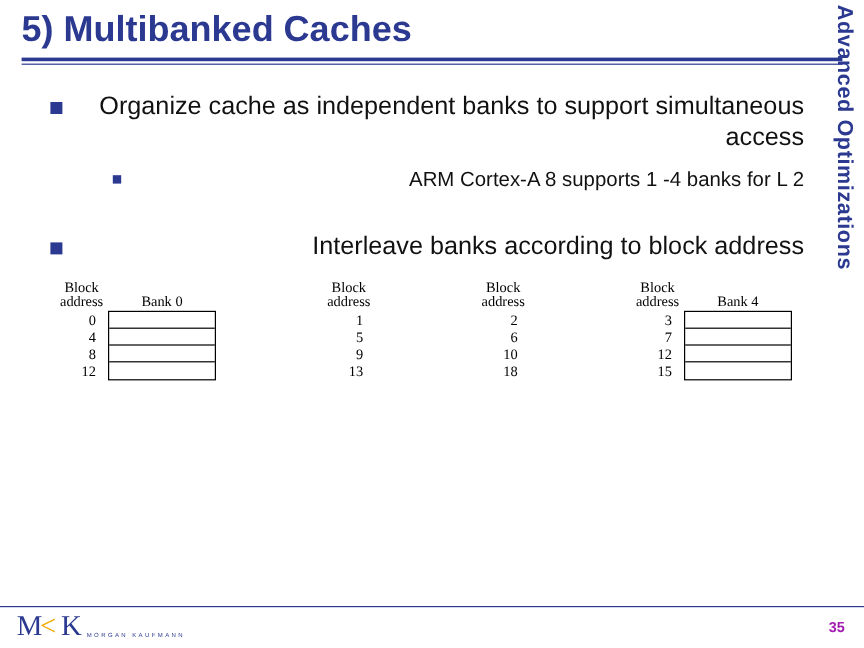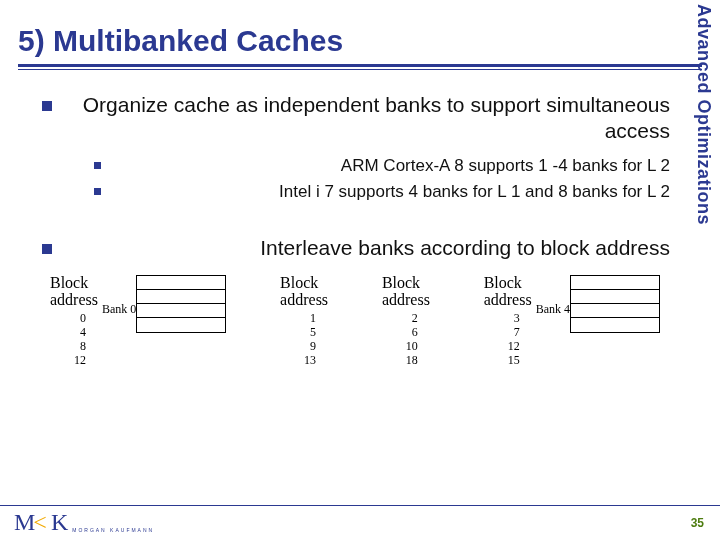--- a/index.html
+++ b/index.html
@@ -5,21 +5,21 @@
   * { box-sizing: border-box; margin: 0; padding: 0; }
   body {
     width: 720px;
     height: 540px;
     background: #fff;
     font-family: Arial, Helvetica, sans-serif;
     position: relative;
     overflow: hidden;
   }
   .title-wrap {
-    padding: 24px 18px 0 18px;
+    padding: 8px 18px 0 18px;
   }
   .title {
     font-size: 30px;
     font-weight: bold;
     color: #2b3991;
     padding-bottom: 4px;
   }
   .title-rule {
     border-bottom: 3px solid #2b3991;
     margin-top: 2px;
@@ -97,39 +97,41 @@
     display: flex;
     align-items: flex-start;
     gap: 4px;
   }
   .addr-col {
     display: flex;
     flex-direction: column;
     align-items: center;
   }
   .addr-head {
-    font-size: 16px;
-    font-family: "Times New Roman", serif;
+    font-size: 12px;
+    font-family: "Times New Roman", serif;
+    text-align: center;
     line-height: 1.05;
     margin-bottom: 2px;
   }
   .addr-list {
     display: flex;
     flex-direction: column;
     align-items: flex-end;
     font-size: 12px;
     font-family: "Times New Roman", serif;
     width: 24px;
   }
   .addr-list span {
     height: 14px;
     line-height: 14px;
   }
   .bank-col {
     display: flex;
+    flex-direction: column;
     align-items: center;
   }
   .bank-head {
     font-size: 12px;
     font-family: "Times New Roman", serif;
     margin-bottom: 2px;
     line-height: 1.05;
     padding-top: 12px;
   }
   .bank-box {
@@ -176,41 +178,40 @@
     margin-left: 2px;
     align-self: flex-end;
     margin-bottom: 3px;
   }
   .page-num {
     position: absolute;
     right: 16px;
     bottom: 10px;
     font-size: 12px;
     font-weight: bold;
-    color: #4d7c0f;
+    color: #a21caf;
   }
 </style>
 </head>
 <body>
 
 <div class="title-wrap">
   <div class="title">5) Multibanked Caches</div>
   <div class="title-rule"></div>
   <div class="title-rule-thin"></div>
 </div>
 
 <div class="side-label">Advanced Optimizations</div>
 
 <div class="content">
   <ul class="top">
     <li>
       <span>Organize cache as independent banks to support simultaneous access</span>
       <ul class="sub">
         <li>ARM Cortex-A 8 supports 1 -4 banks for L 2</li>
-        <li>Intel i 7 supports 4 banks for L 1 and 8 banks for L 2</li>
       </ul>
     </li>
   </ul>
   <div class="spacer"></div>
   <ul class="top">
     <li>Interleave banks according to block address</li>
   </ul>
 
   <div class="diagram" id="diagram">
       <div class="bank-group">

